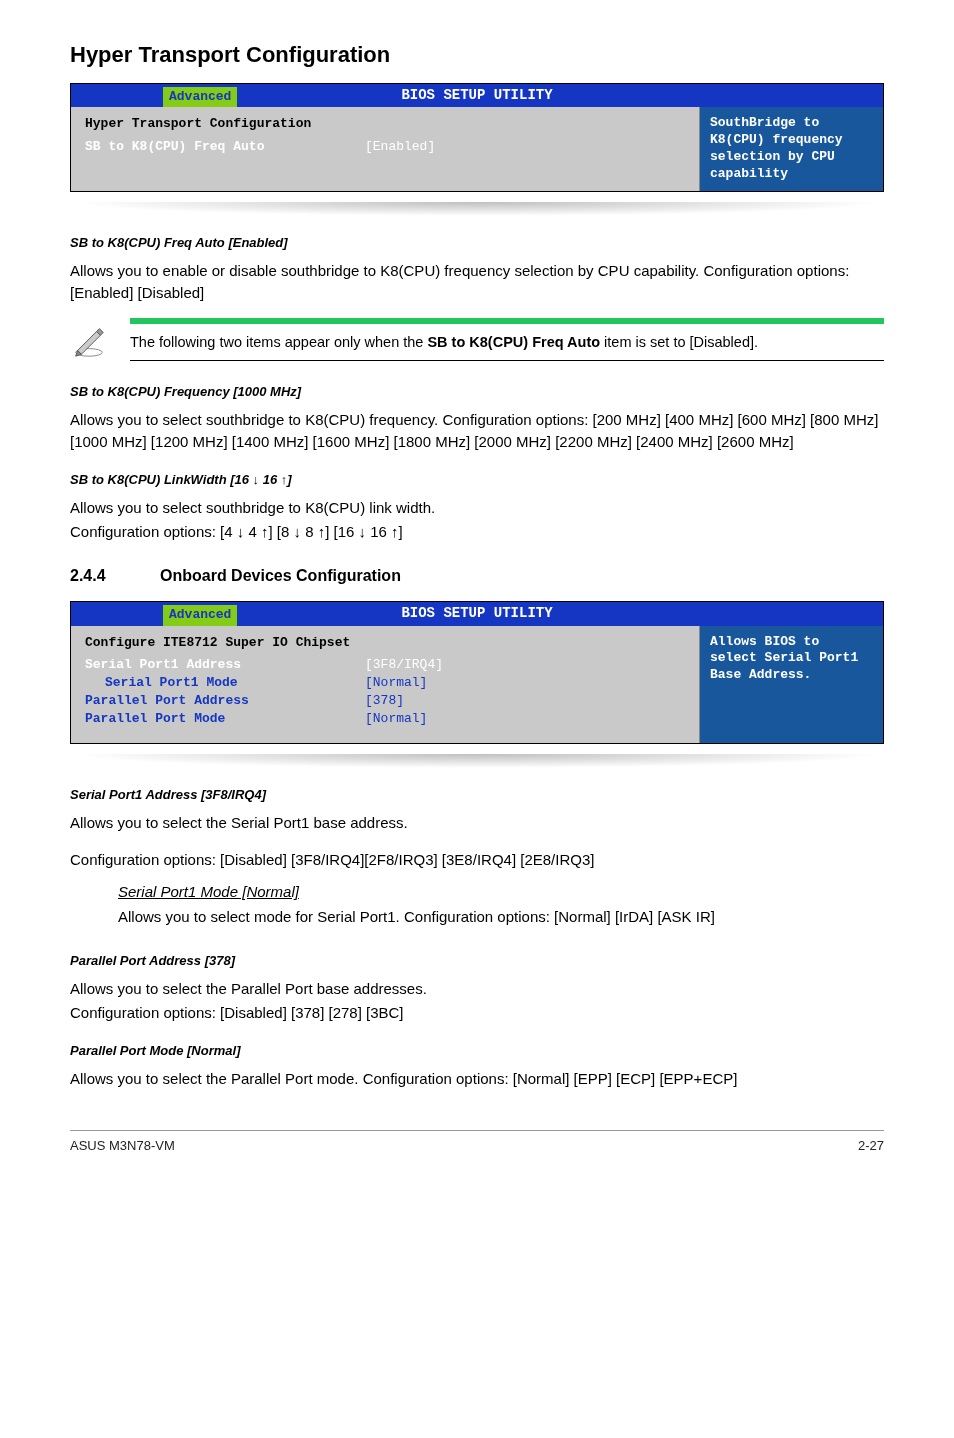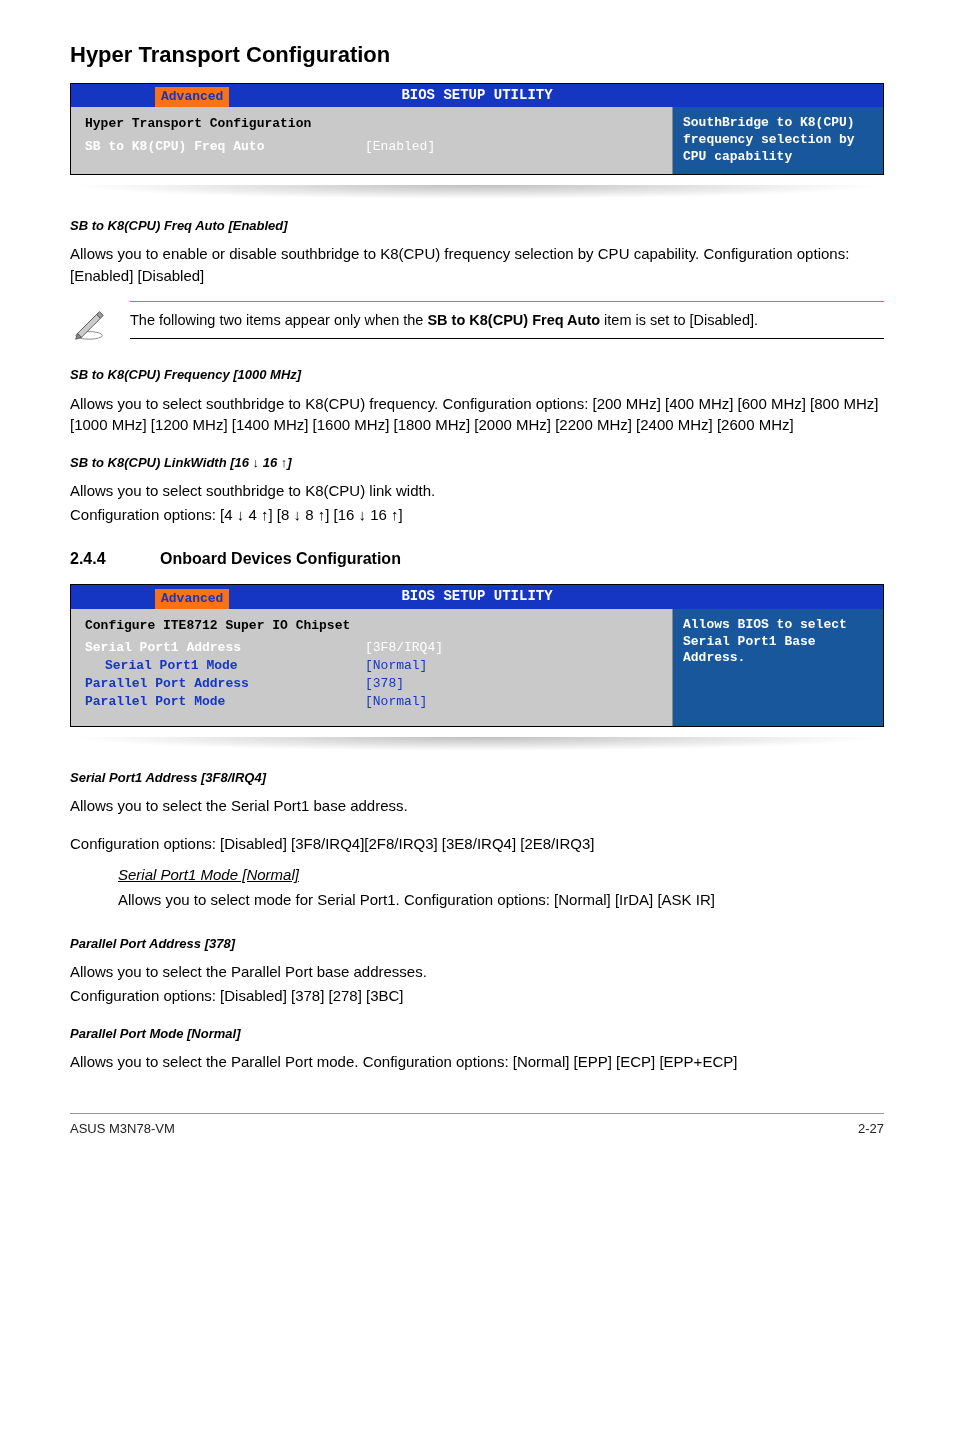--- a/index.html
+++ b/index.html
@@ -33,42 +33,42 @@
     color: #fff;
     font-family: "Courier New", monospace;
     font-weight: bold;
     font-size: 14px;
     text-align: center;
     padding: 2px 0;
     position: relative;
   }
   .bios-tab {
     position: absolute;
-    left: 84px;
+    left: 92px;
     bottom: 0;
-    background: #f97316;
+    background: #84cc16;
     color: #1436c2;
     font-family: "Courier New", monospace;
     font-weight: bold;
     font-size: 13px;
     padding: 1px 6px;
   }
   .bios-body {
     display: flex;
     font-family: "Courier New", monospace;
     font-size: 13px;
   }
   .bios-left {
     flex: 1;
     background: #c9c9c9;
     padding: 8px 14px 14px 14px;
     border-right: 1px solid #888;
   }
   .bios-right {
-    width: 210px;
+    width: 183px;
     background: #18579c;
     color: #fff;
     padding: 8px 10px;
   }
   .bios-row { display: flex; }
   .bios-label { flex: 0 0 280px; color: #1436c2; font-weight: bold; }
   .bios-label.white { color: #fff; }
   .bios-label.indent1 { padding-left: 20px; }
   .bios-value { color: #1436c2; font-weight: normal; text-align: center; }
   .bios-value.white { color: #fff; }
@@ -82,21 +82,21 @@
   }
 
   .note-box {
     display: flex;
     align-items: flex-start;
     gap: 22px;
     margin: 14px 0 18px 0;
   }
   .note-icon { width: 38px; flex-shrink: 0; padding-top:4px; }
   .note-text {
-    border-top: 1px solid #22c55e;
+    border-top: 6px solid #22c55e;
     border-bottom: 1px solid #000;
     padding: 8px 0;
     font-size: 14.5px;
     line-height: 1.4;
     flex: 1;
   }
 
   .footer {
     display: flex;
     justify-content: space-between;

